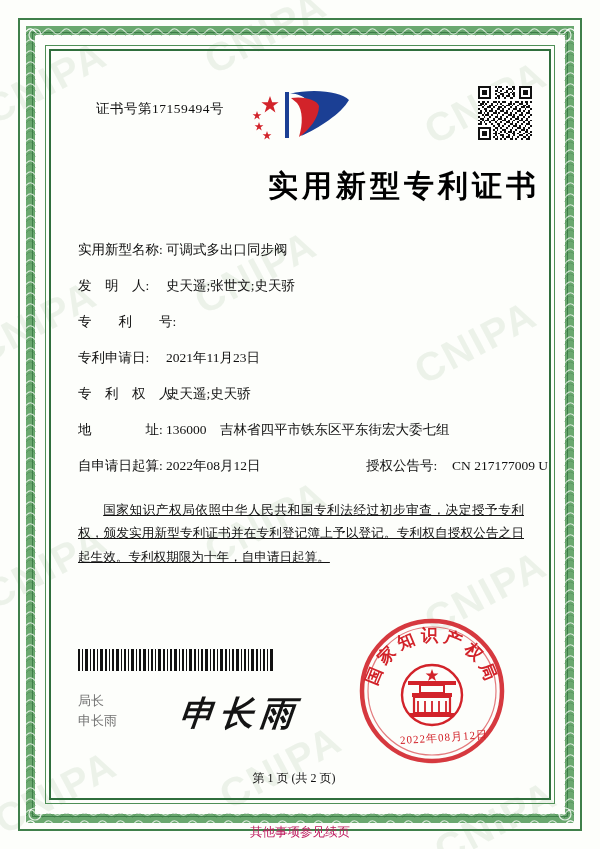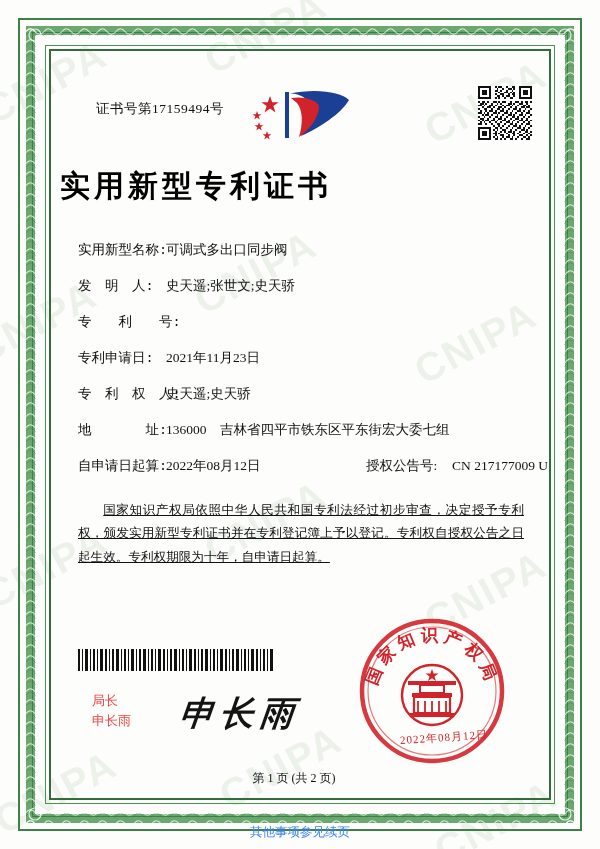--- a/index.html
+++ b/index.html
@@ -128,21 +128,21 @@
   .qr {
     position: absolute;
     right: 8px;
     top: 26px;
     width: 54px;
     height: 54px;
   }
 
   .title {
     margin-top: 18px;
-    text-align: left;
+    text-align: right;
     font-size: 30px;
     font-weight: bold;
     letter-spacing: 4px;
     color: #000;
     font-family: Liberation Serif, serif;
   }
 
   .fields {
     margin-top: 34px;
     padding-left: 18px;
@@ -152,21 +152,20 @@
     align-items: baseline;
     margin-bottom: 18px;
     font-size: 13.5px;
     color: #111;
   }
   .field .label {
     width: 88px;
     flex: none;
     letter-spacing: 0px;
     white-space: nowrap;
-    font-family: Liberation Mono, monospace;
   }
   .field .value {
     flex: 1;
     white-space: nowrap;
   }
 
   .field.two .value {
     flex: none;
     width: 200px;
   }
@@ -193,25 +192,25 @@
   .barcode {
     position: absolute;
     left: 18px;
     bottom: 118px;
     width: 196px;
     height: 22px;
   }
 
   .sign-block {
     position: absolute;
-    left: 32px;
+    left: 18px;
     bottom: 58px;
     font-size: 13px;
     line-height: 1.55;
-    color: #ef4444;
+    color: #737373;
   }
   .handwriting {
     position: absolute;
     left: 120px;
     bottom: 52px;
     font-size: 34px;
     font-family: "Liberation Serif", "DejaVu Serif", serif;
     font-style: italic;
     font-weight: bold;
     color: #141414;
@@ -249,21 +248,21 @@
     color: #111;
   }
 
   .footer-note {
     position: absolute;
     left: 0;
     right: 0;
     bottom: 8px;
     text-align: center;
     font-size: 12.5px;
-    color: #3b82f6;
+    color: #be185d;
     z-index: 6;
   }
 </style>
 </head>
 <body>
 
 <div class="page">
 
   <div class="wm-layer">
     <div class="wm" style="left:-20px; top:60px;">CNIPA</div>

